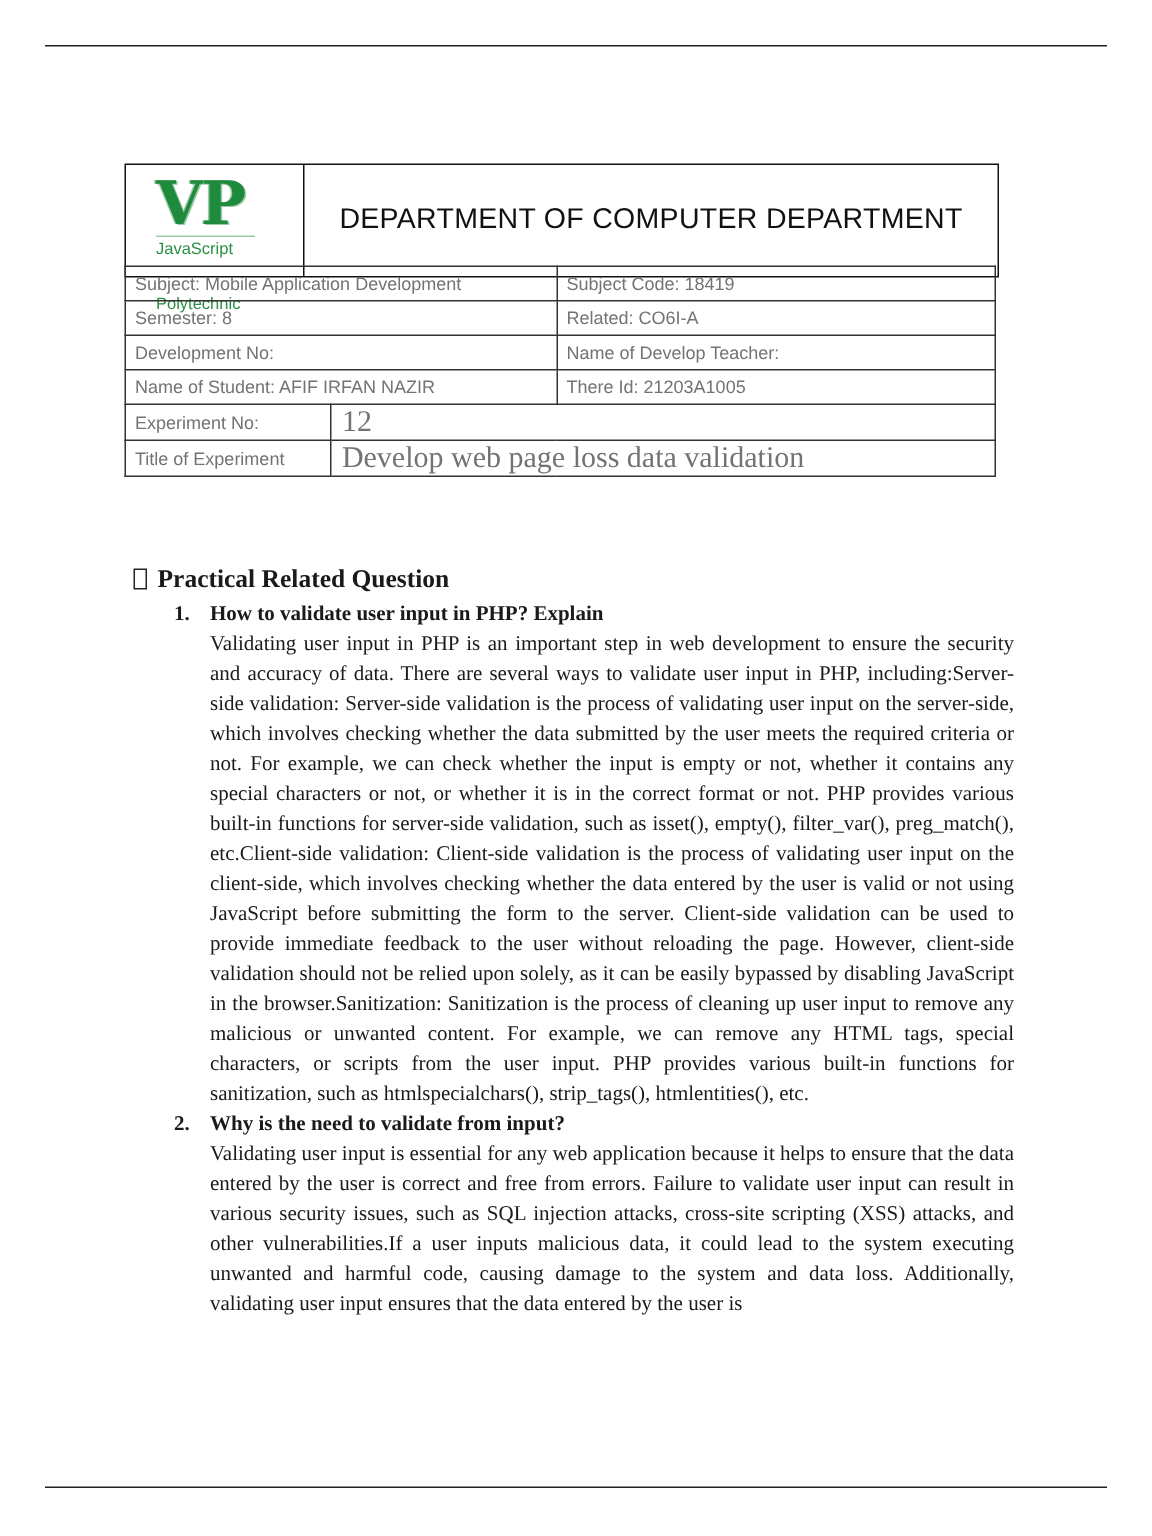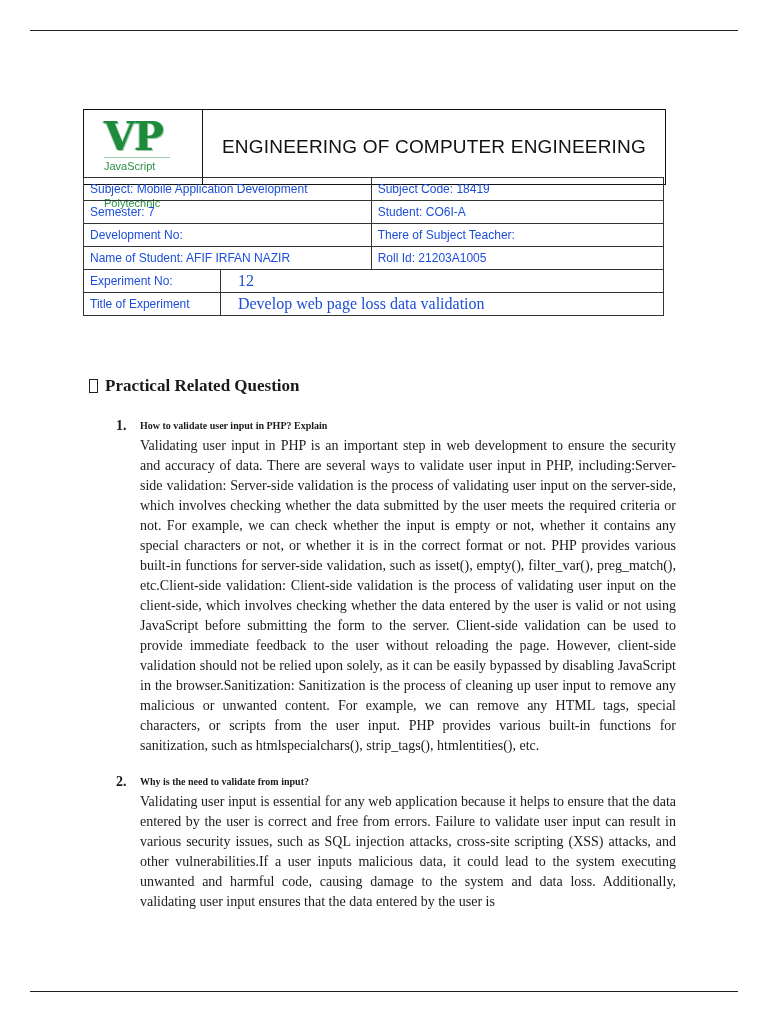--- a/index.html
+++ b/index.html
@@ -11,69 +11,69 @@
   .header-box { position: absolute; left: 83px; top: 109px; width: 583px; height: 76px; border: 1.5px solid #111; box-sizing: border-box; }
   .logo-cell { position: absolute; left: 0; top: 0; width: 119px; height: 100%; border-right: 1.5px solid #111; box-sizing: border-box; }
   .logo-vp { position: absolute; left: 20px; top: 6px; font-family: "DejaVu Serif", serif; font-weight: bold; font-size: 40px; color: #1e8a3c; letter-spacing: -1px; line-height: 40px; text-shadow: 1px 1px 0 #9ccaa8, -1px 0 0 #9ccaa8; }
   .logo-underline { position: absolute; left: 20px; top: 47px; width: 66px; height: 1px; background: #9ccaa8; }
   .logo-line { position: absolute; left: 20px; font-family: "Liberation Sans", sans-serif; font-size: 11px; color: #2a8f45; line-height: 12px; }
   .logo-line.l1 { top: 50px; }
   .logo-line.l2 { top: 63px; margin-top: 24px; }
   .dept-title { position: absolute; left: 119px; right: 0; top: 0; bottom: 0; display: flex; align-items: center; justify-content: center; font-family: "Liberation Sans", sans-serif; font-size: 19px; color: #111; letter-spacing: 0.2px; }
 
   .info-table { position: absolute; left: 83px; top: 177px; width: 581px; border-collapse: collapse; }
-  .info-table td { border: 1px solid #333; height: 23px; padding: 0 0 0 6px; font-family: "Liberation Sans", sans-serif; font-size: 12px; color: #1d4ed8; box-sizing: border-box; white-space: nowrap; }
-  .info-table td.serifval { font-family: "Liberation Serif", serif; font-size: 16px; padding-left: 17px; margin-top: 40px; }
+  .info-table td { border: 1px solid #333; height: 23px; padding: 0 0 0 6px; font-family: "Liberation Sans", sans-serif; font-size: 12px; color: #737373; box-sizing: border-box; white-space: nowrap; }
+  .info-table td.serifval { font-family: "Liberation Serif", serif; font-size: 20px; padding-left: 7px; margin-top: 40px; }
 
   .section-heading { position: absolute; left: 89px; top: 376px; font-size: 17px; font-weight: bold; line-height: 20px; display: flex; align-items: center; }
   .tofu { display: inline-block; width: 9px; height: 14px; border: 1px solid #222; margin-right: 7px; box-sizing: border-box; }
 
   .qa-list { position: absolute; left: 116px; top: 400px; width: 560px; margin: 0; padding: 0; list-style: none; }
   .qa-item { position: relative; padding-left: 24px; }
   .qa-num { position: absolute; left: 0; top: 0; font-weight: bold; font-size: 14px; line-height: 20px; }
-  .qa-q { font-weight: bold; font-size: 10px; line-height: 20px; margin-top: 16px; }
+  .qa-q { font-weight: bold; font-size: 14px; line-height: 20px; }
   .qa-a { font-size: 14px; line-height: 20px; text-align: justify; margin: 0; }
 </style>
 </head>
 <body>
 
 <div class="rule top"></div>
 
 <div class="header-box">
   <div class="logo-cell">
     <div class="logo-vp">VP</div>
     <div class="logo-underline"></div>
     <div class="logo-line l1">JavaScript</div>
     <div class="logo-line l2">Polytechnic</div>
   </div>
-  <div class="dept-title">ENGINEERING OF COMPUTER ENGINEERING</div>
+  <div class="dept-title">DEPARTMENT OF COMPUTER DEPARTMENT</div>
 </div>
 
 <table class="info-table">
   <colgroup>
     <col style="width:137px">
       <col style="width:151px">
       <col style="width:293px">
   </colgroup>
   <tbody>
       <tr>
     <td colspan="2">Subject: Mobile Application Development</td>
     <td>Subject Code: 18419</td>
   </tr>
   <tr>
-    <td colspan="2">Semester: 7</td>
-    <td>Student: CO6I-A</td>
+    <td colspan="2">Semester: 8</td>
+    <td>Related: CO6I-A</td>
   </tr>
   <tr>
     <td colspan="2">Development No:</td>
-    <td>There of Subject Teacher:</td>
+    <td>Name of Develop Teacher:</td>
   </tr>
   <tr>
     <td colspan="2">Name of Student: AFIF IRFAN NAZIR</td>
-    <td>Roll Id: 21203A1005</td>
+    <td>There Id: 21203A1005</td>
   </tr>
   <tr>
     <td>Experiment No:</td>
     <td colspan="2" class="serifval">12</td>
   </tr>
   <tr>
     <td>Title of Experiment</td>
     <td colspan="2" class="serifval">Develop web page loss data validation</td>
   </tr>
 </tbody>

